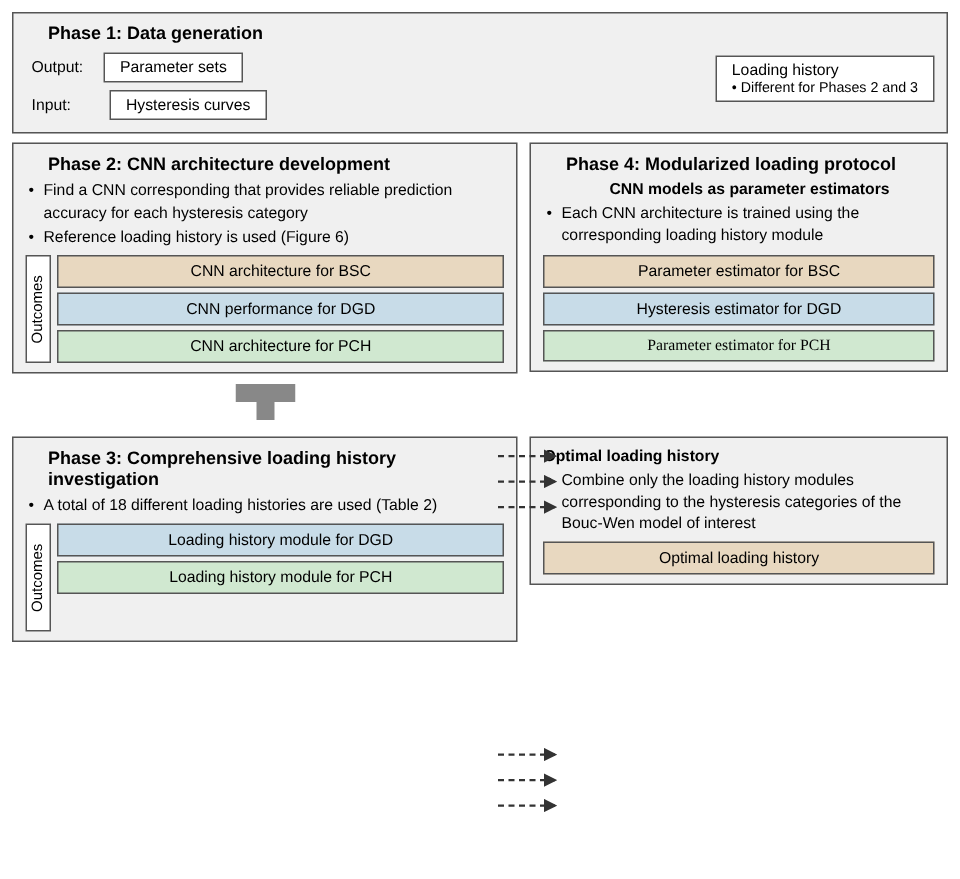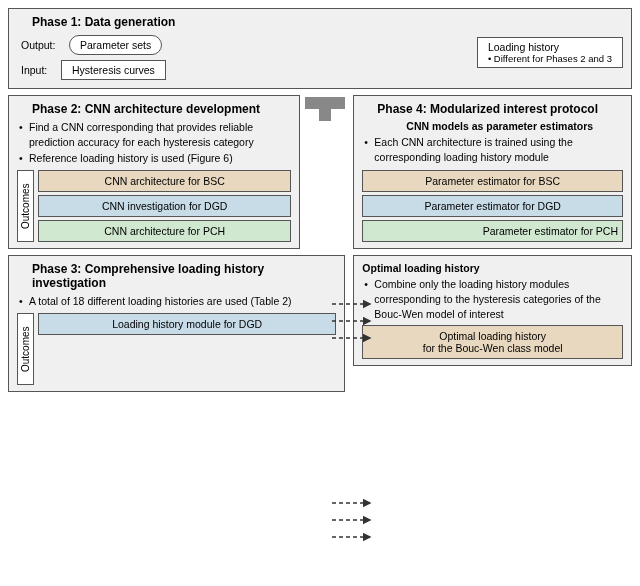--- a/index.html
+++ b/index.html
@@ -122,22 +122,23 @@
       border: 1.5px solid #555;
       background: #c8dce8;
       padding: 4px;
       text-align: center;
       font-size: 10.5px;
     }
     .param-box-pch {
       border: 1.5px solid #555;
       background: #d0e8d0;
       padding: 4px;
-      text-align: right;
-      font-size: 10.5px;
+      text-align: center;
+      font-size: 10.5px;
+      font-family: Liberation Serif, serif;
     }
 
     
     .optimal-section {
       border: 1.5px solid #555;
       padding: 6px 8px;
       background: #f0f0f0;
     }
     .optimal-title {
       font-weight: bold;
@@ -161,21 +162,21 @@
 
     .phase-row {
       display: flex;
       gap: 8px;
       align-items: flex-start;
     }
 
     .phase-left-section {
       flex: 1.15;
       display: flex;
-      flex-direction: row;
+      flex-direction: column;
       gap: 5px;
     }
 
     .phase-right-section {
       flex: 0.95;
       display: flex;
       flex-direction: column;
       gap: 5px;
     }
   </style>
@@ -184,23 +185,23 @@
 
 <div class="main-container">
 
   <div class="phase-box">
     <div class="phase-title">Phase 1: Data generation</div>
     <div style="display:flex; gap:8px; align-items:flex-start; padding: 2px 0 2px 4px;">
 
       <div style="display:flex; flex-direction:column; gap:3px; flex:1;">
         <div style="display:flex; align-items:center; gap:10px;">
           <span style="font-size:10.5px; min-width:38px;">Output:</span>
-          <div class="box-item" style="min-width:90px;border-radius:10px;">Parameter sets</div>
-        </div>
-        <div style="display:flex; align-items:center; gap:2px; margin-top:2px;">
+          <div class="box-item" style="min-width:90px;">Parameter sets</div>
+        </div>
+        <div style="display:flex; align-items:center; gap:14px; margin-top:2px;">
           <span style="font-size:10.5px; min-width:38px;">Input:</span>
           <div class="box-item" style="min-width:90px;text-align:right;">Hysteresis curves</div>
         </div>
       </div>
 
       <div style="display:flex; flex-direction:column; justify-content:center; margin-left:0; margin-top:2px;">
         <div style="border:1.5px solid #555; background:#fff; padding:3px 10px; font-size:10.5px;">
           <div style="font-weight:normal;">Loading history</div>
           <div style="font-size:9.5px;">• Different for Phases 2 and 3</div>
         </div>
@@ -217,78 +218,78 @@
           <li>Find a CNN corresponding that provides reliable prediction accuracy for each hysteresis category</li>
           <li>Reference loading history is used (Figure 6)</li>
         </ul>
 
         <div style="display:flex; align-items:stretch; margin-top:4px;">
 
           <div class="outcomes-label-vertical" style="min-height:72px; font-size:10px;">Outcomes</div>
 
           <div style="flex:1; display:flex; flex-direction:column; gap:3px; margin-left:4px;">
             <div class="outcome-box-bsc">CNN architecture for BSC</div>
-            <div class="outcome-box-dgd">CNN investigation for DGD</div>
+            <div class="outcome-box-dgd">CNN performance for DGD</div>
             <div class="outcome-box-pch">CNN architecture for PCH</div>
           </div>
         </div>
       </div>
 
       <div class="big-down-arrow">
         <svg width="40" height="24" viewBox="0 0 40 24">
           <polygon points="0,0 40,0 40,12 26,12 26,24 14,24 14,12 0,12" fill="#888"></polygon>
         </svg>
       </div>
     </div>
 
     <div class="phase-right-section">
       <div class="phase4-box">
-        <div class="phase-title">Phase 4: Modularized interest protocol</div>
+        <div class="phase-title">Phase 4: Modularized loading protocol</div>
         <div class="phase4-sub-title">CNN models as parameter estimators</div>
         <ul class="bullet-list">
           <li>Each CNN architecture is trained using the corresponding loading history module</li>
         </ul>
 
         <div style="display:flex; flex-direction:column; gap:3px; margin-top:6px;">
           <div class="param-box-bsc">Parameter estimator for BSC</div>
-          <div class="param-box-dgd">Parameter estimator for DGD</div>
+          <div class="param-box-dgd">Hysteresis estimator for DGD</div>
           <div class="param-box-pch">Parameter estimator for PCH</div>
         </div>
       </div>
     </div>
 
   </div>
 
   <div class="phase-row">
 
     <div class="phase-left-section">
       <div class="phase3-box">
         <div class="phase-title">Phase 3: Comprehensive loading history investigation</div>
         <ul class="bullet-list">
           <li>A total of 18 different loading histories are used (Table 2)</li>
         </ul>
 
         <div style="display:flex; align-items:stretch; margin-top:4px;">
           <div class="outcomes-label-vertical" style="min-height:72px; font-size:10px;">Outcomes</div>
           <div style="flex:1; display:flex; flex-direction:column; gap:3px; margin-left:4px;">
             <div class="outcome-box-dgd">Loading history module for DGD</div>
+            <div class="outcome-box-pch">Loading history module for PCH</div>
           </div>
         </div>
       </div>
     </div>
 
     <div class="phase-right-section">
       <div class="optimal-section">
         <div class="optimal-title">Optimal loading history</div>
         <ul class="bullet-list">
           <li>Combine only the loading history modules corresponding to the hysteresis categories of the Bouc-Wen model of interest</li>
         </ul>
         <div class="optimal-result-box">
           <div>Optimal loading history</div>
-          <div>for the Bouc-Wen class model</div>
         </div>
       </div>
     </div>
 
   </div>
 
 </div>
 
 <svg style="position:absolute;top:0;left:0;width:640px;height:586px;pointer-events:none;">
 

